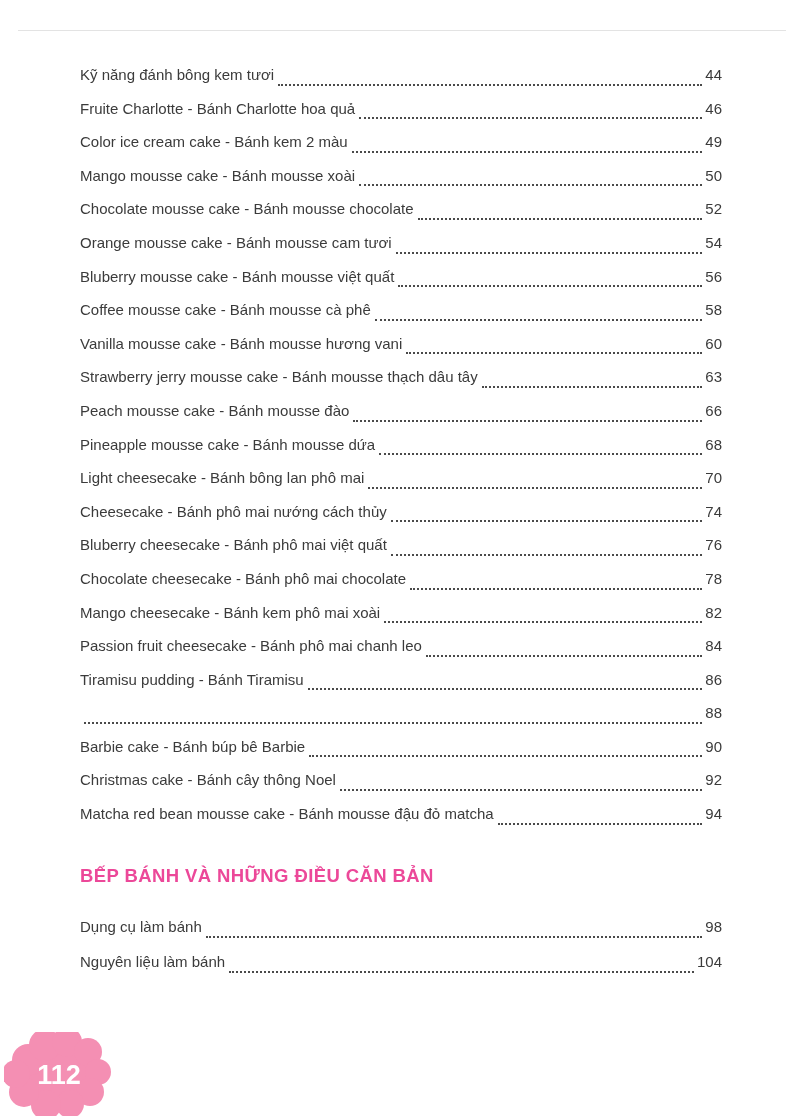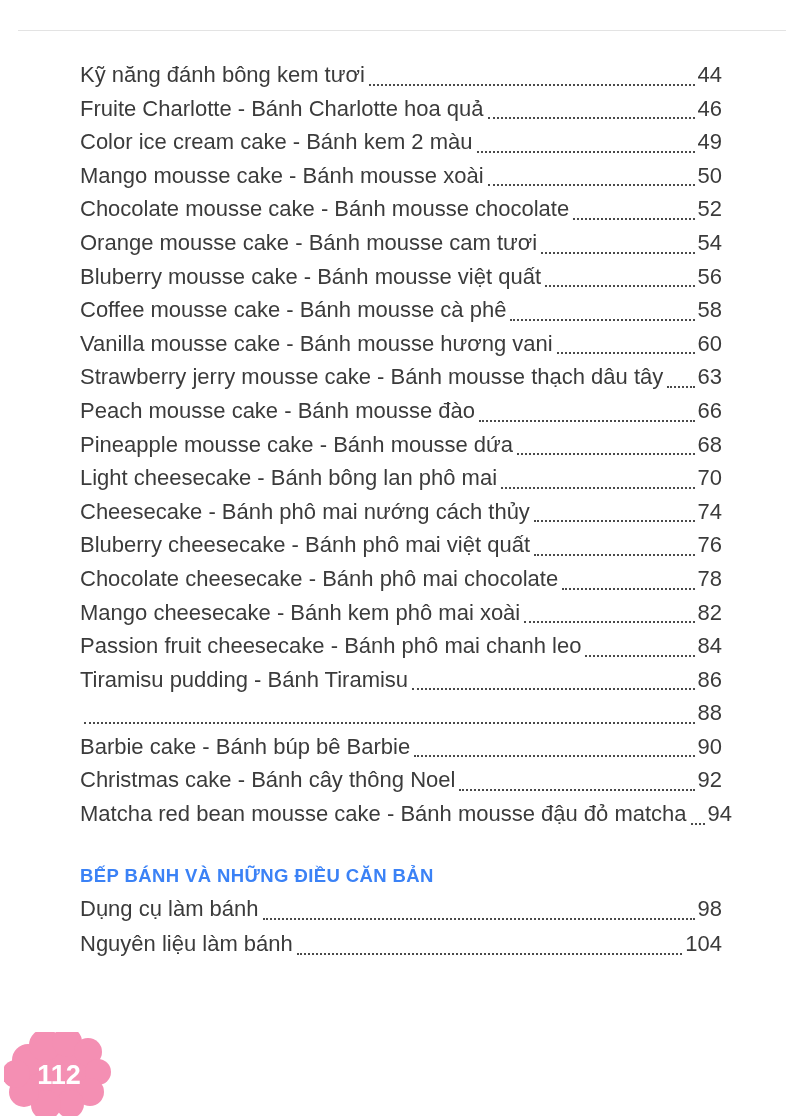--- a/index.html
+++ b/index.html
@@ -15,41 +15,41 @@
     position:absolute;top:30px;left:18px;right:14px;
     border-top:1px solid #e3e3e3;
   }
   .content{
     position:absolute;
     top:58px;left:80px;right:78px;
   }
   .toc-row{
     display:flex;
     align-items:flex-end;
-    font-size:22px;
+    font-size:15px;
     line-height:33.6px;
     color:#3b3b3b;
   }
   .toc-title{white-space:nowrap;}
   .dots{
     flex:1;
     border-bottom:2px dotted #4a4a4a;
     margin:0 3px 6px 4px;
     min-width:14px;
   }
   .toc-page{white-space:nowrap;}
   .section-heading{
     margin-top:30px;
     font-size:18.5px;
     font-weight:bold;
     letter-spacing:.4px;
-    color:#3b82f6;
+    color:#ec4899;
     line-height:30px;
   }
-  .section-list{}
+  .section-list{margin-top:18px;}
   .section-list .toc-row{line-height:35px;}
   .page-badge{
     position:absolute;
     left:4px;
     bottom:2px;
     width:110px;height:84px;
   }
   .page-badge text{
     font-family:"Liberation Sans", sans-serif;
     font-weight:bold;

